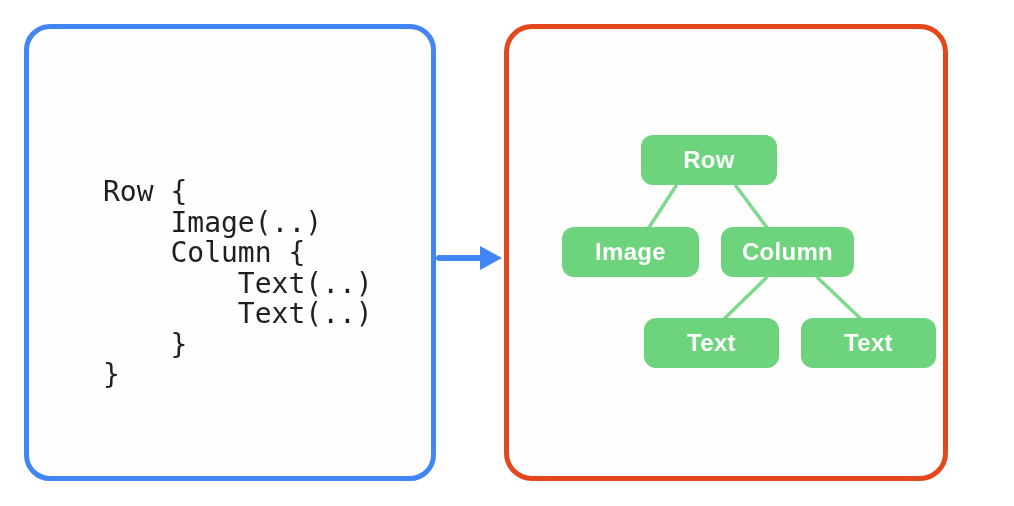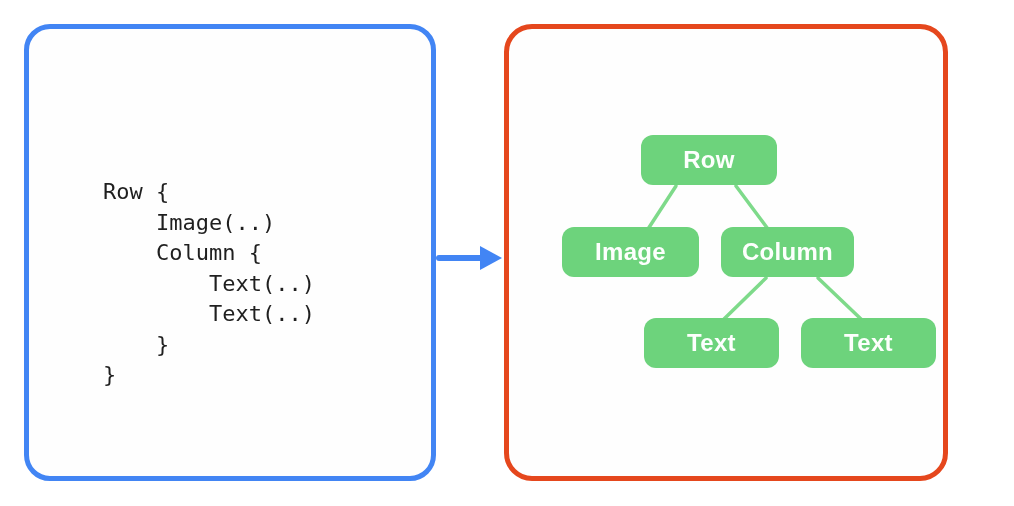--- a/index.html
+++ b/index.html
@@ -29,21 +29,21 @@
     left: 24px; top: 24px;
     width: 412px; height: 457px;
     border: 5px solid var(--blue);
     border-radius: 26px;
     background: var(--panel-bg);
   }
   .code {
     position: absolute;
     left: 74px; top: 148px;
     font-family: "DejaVu Sans Mono", "Liberation Mono", monospace;
-    font-size: 22px;
+    font-size: 28px;
     line-height: 30.5px;
     color: var(--code-ink);
     white-space: pre;
   }
 
   
   .arrow-shaft {
     position: absolute;
     left: 436px; top: 255px;
     width: 48px; height: 6px;

